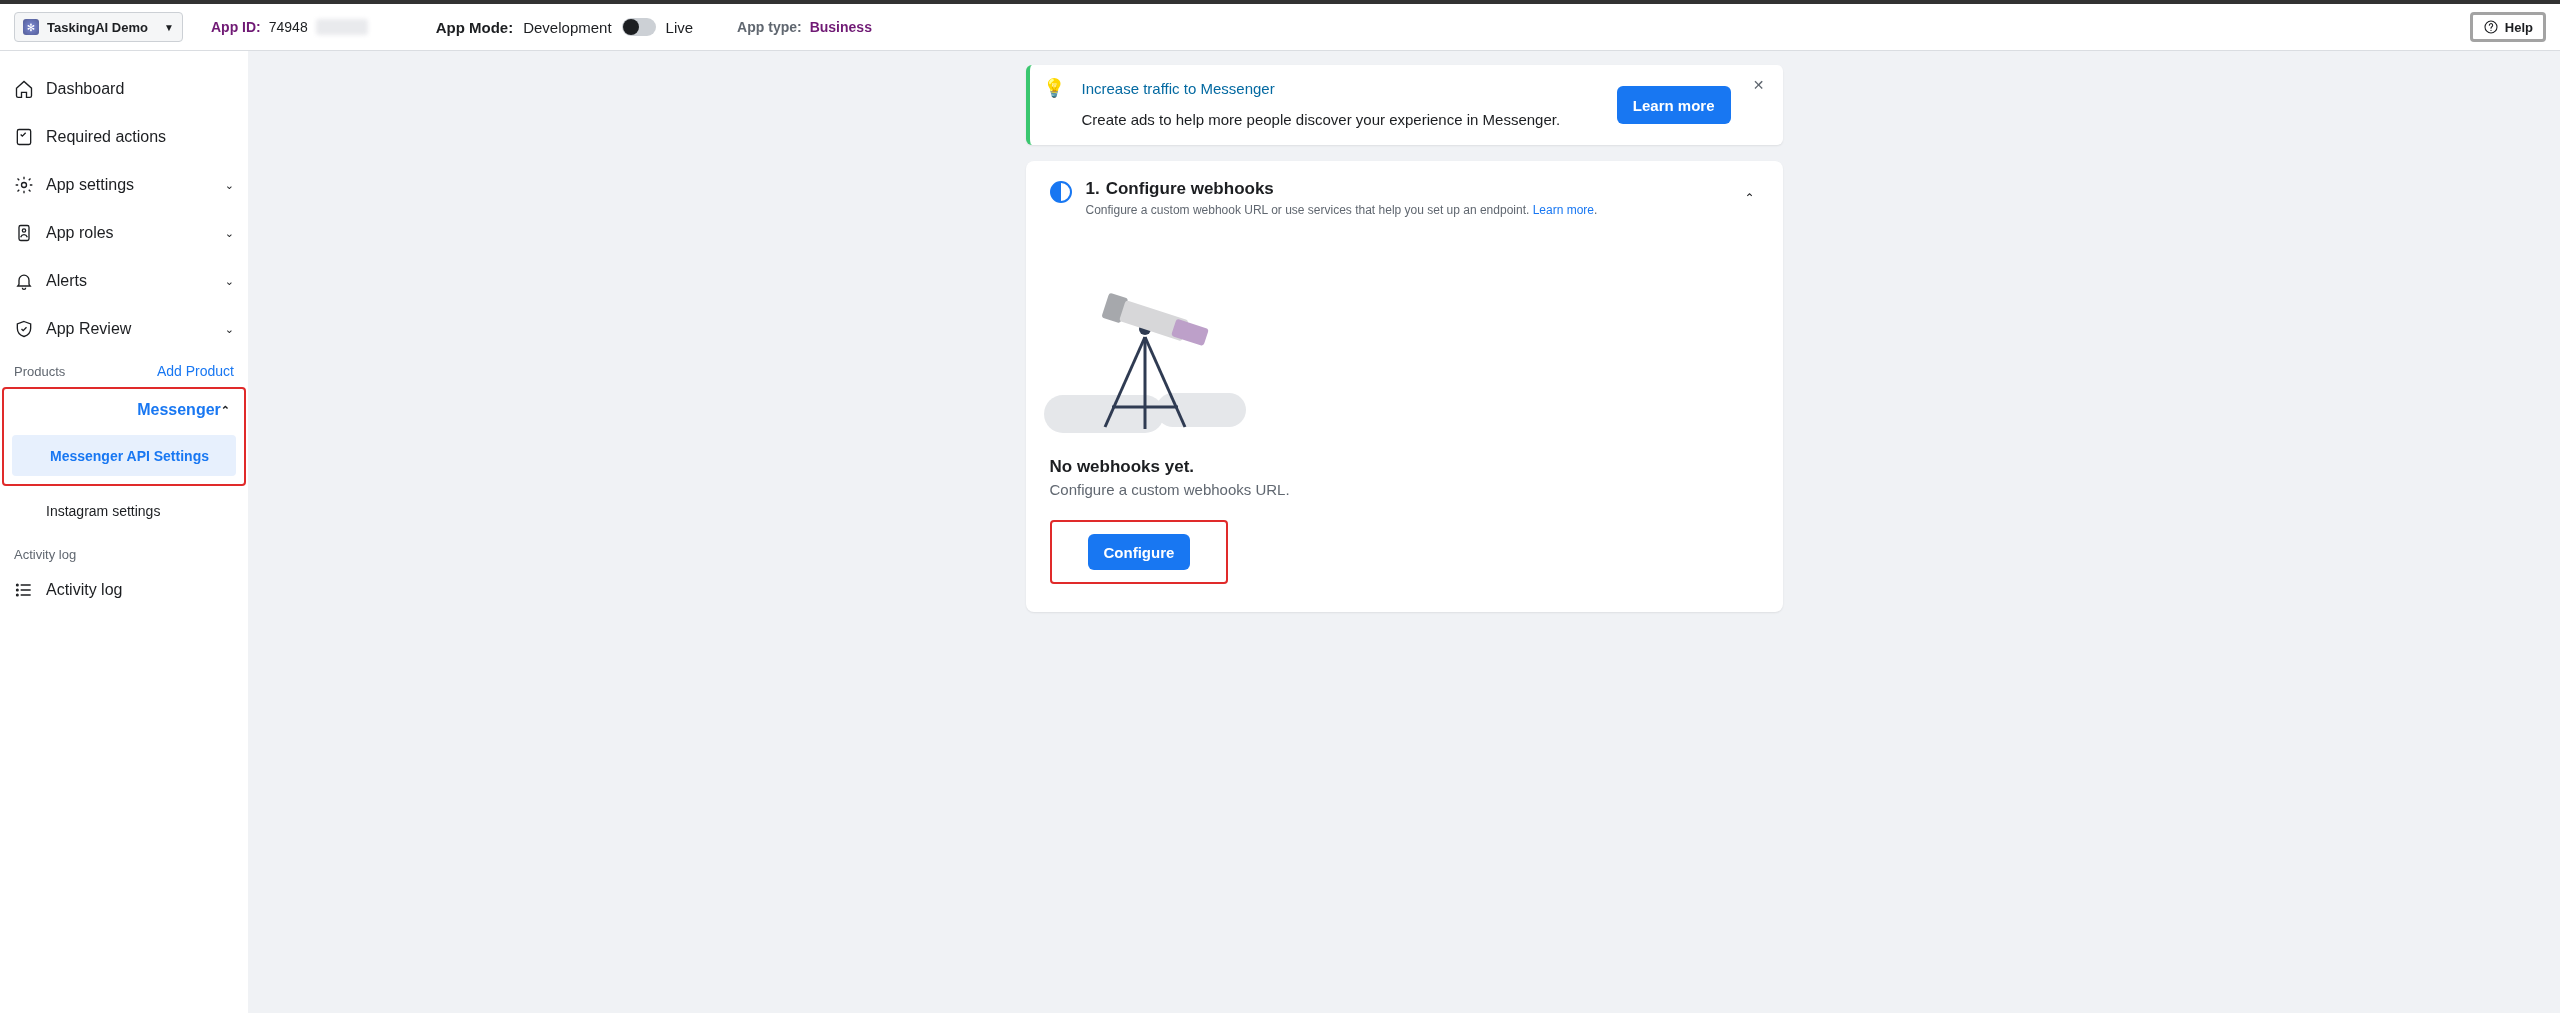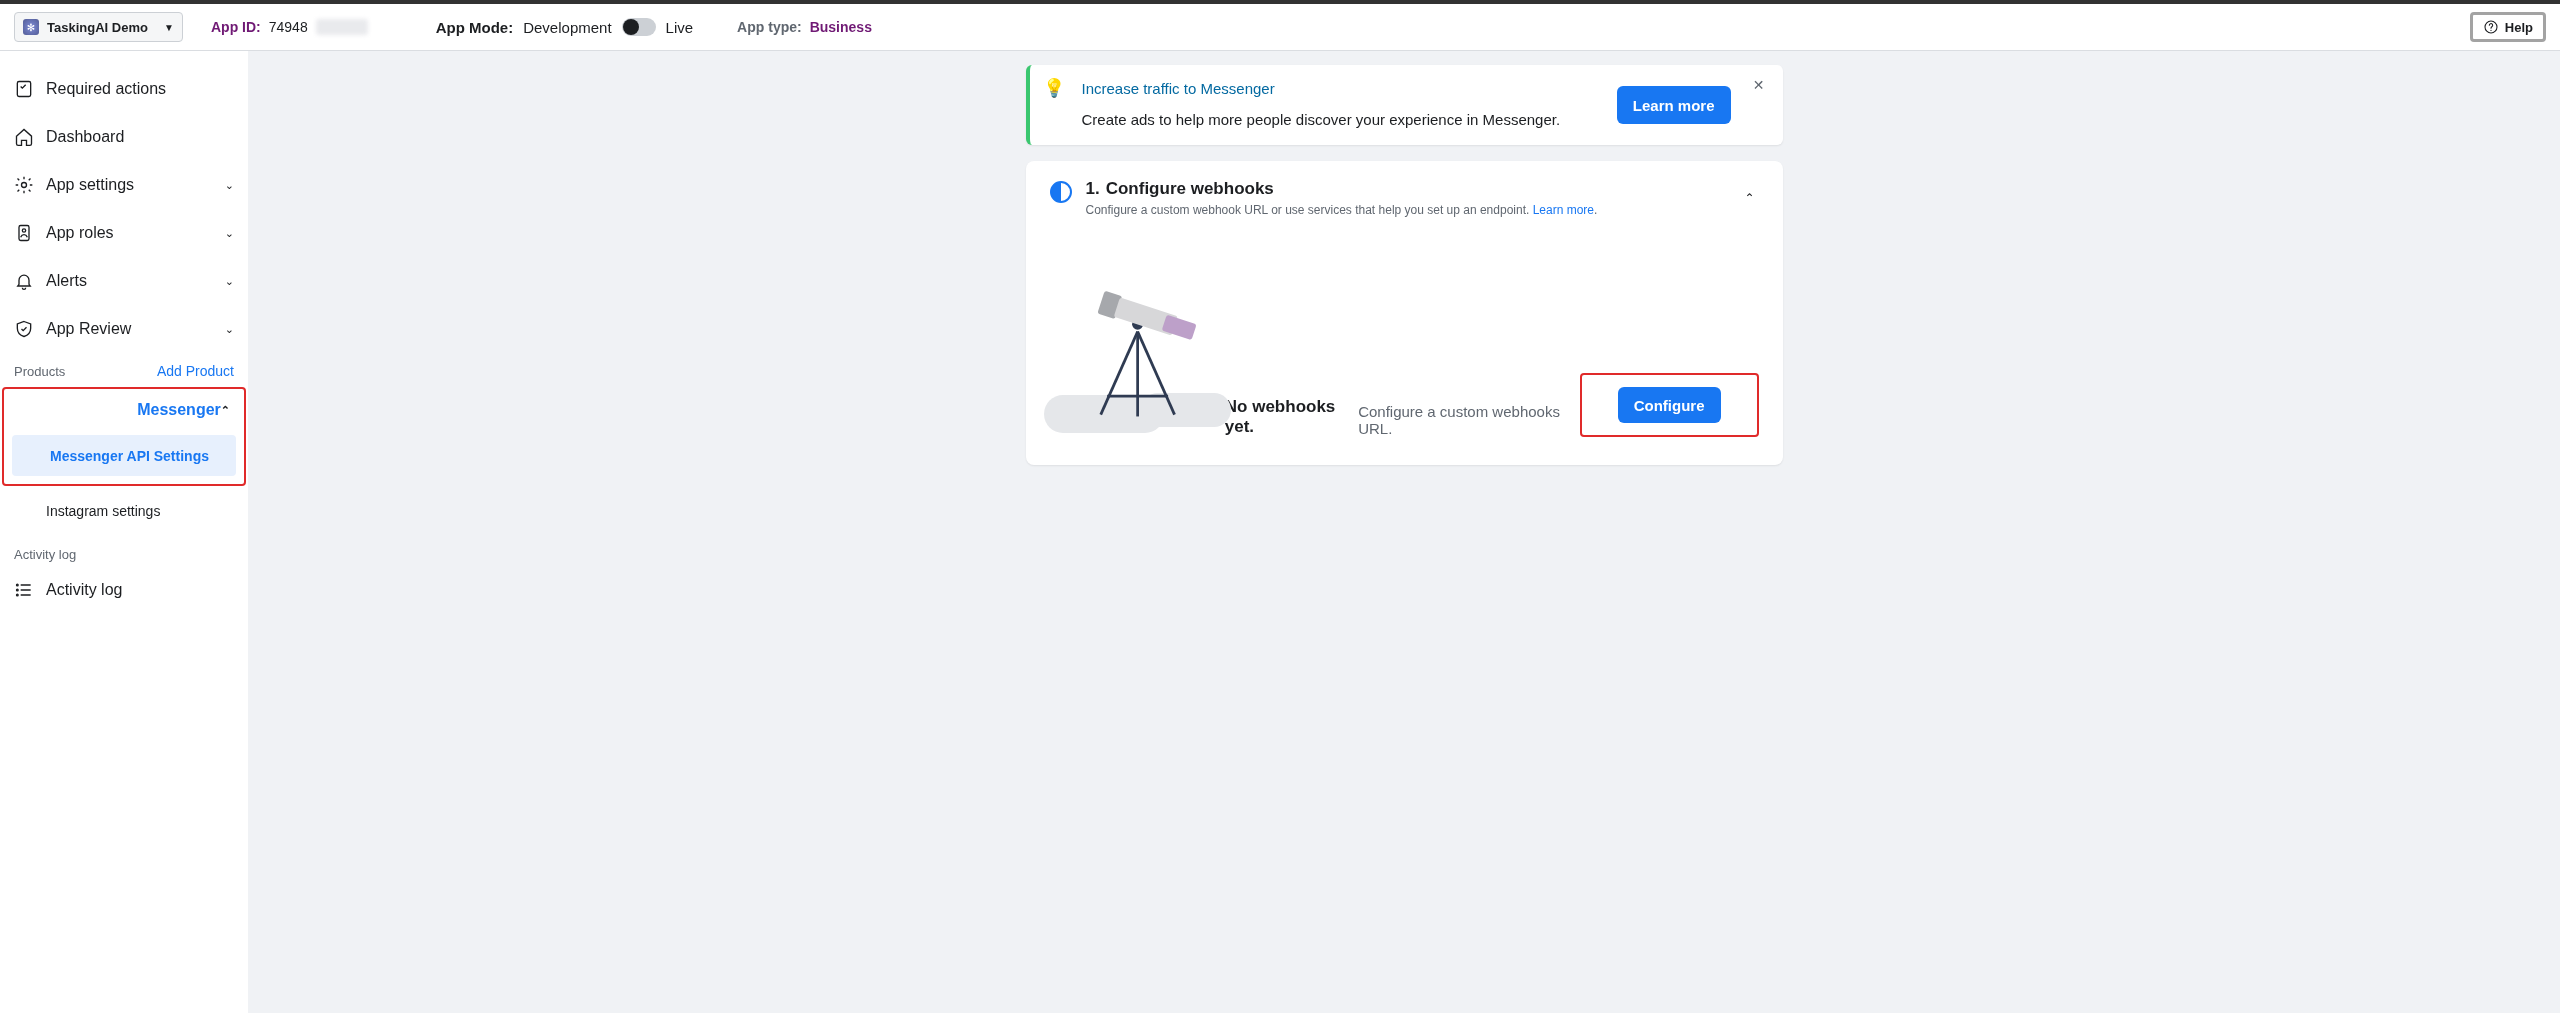--- a/index.html
+++ b/index.html
@@ -129,21 +129,21 @@
     border:2px solid #1877f2;
     background: linear-gradient(90deg, #1877f2 50%, #fff 50%);
     flex-shrink:0; margin-top:2px;
   }
   .section-text { flex:1; }
   .section-title { font-weight:700; font-size:17px; margin-bottom:4px; display:flex; gap:6px; }
   .section-desc { font-size:12px; color:#606770; }
   .section-desc a { color:#1877f2; text-decoration:none; cursor:pointer; }
   .section-caret { color:#1c1e21; font-size:12px; align-self:center; cursor:pointer; padding:4px;}
 
-  .empty-state { display:flex; flex-direction:row; align-items:flex-end; margin-top:50px; }
+  .empty-state { display:flex; flex-direction:column; align-items:flex-start; margin-top:50px; }
   .illus { width:190px; height:170px; position:relative; }
   .empty-title { font-weight:700; font-size:17px; margin-top:20px; }
   .empty-sub { font-size:15px; color:#606770; margin-top:4px; }
   .configure-wrap { 
     margin-top:22px; padding:12px 36px;
     border:2px solid #e02a2a; border-radius:4px;
   }
   .configure-btn {
     background:#1877f2; color:#fff; border:none; border-radius:6px;
     height:36px; padding:0 16px; font-size:15px; font-weight:700; cursor:pointer;
@@ -200,34 +200,34 @@
     <span>Help</span>
   </button>
 </div>
 
 <div class="layout">
   <aside class="sidebar">
 
     <div class="sb-item">
       <span class="sb-icon">
         <svg viewBox="0 0 24 24">
+            <path d="M3 11l9-8 9 8v9a2 2 0 01-2 2h-4v-6h-6v6H5a2 2 0 01-2-2z"></path>
+          </svg>
+      </span>
+      <span class="sb-label">Dashboard</span>
+    </div>
+
+    <div class="sb-item">
+      <span class="sb-icon">
+        <svg viewBox="0 0 24 24">
             <rect x="4" y="3" width="16" height="18" rx="2"></rect>
             <path d="M8 9l2 2 4-4"></path>
           </svg>
       </span>
       <span class="sb-label">Required actions</span>
-    </div>
-
-    <div class="sb-item">
-      <span class="sb-icon">
-        <svg viewBox="0 0 24 24">
-            <path d="M3 11l9-8 9 8v9a2 2 0 01-2 2h-4v-6h-6v6H5a2 2 0 01-2-2z"></path>
-          </svg>
-      </span>
-      <span class="sb-label">Dashboard</span>
     </div>
 
     <div class="sb-item-exp">
       <span class="sb-icon">
         <svg viewBox="0 0 24 24">
             <circle cx="12" cy="12" r="3"></circle>
             <path d="M12 2v3M12 19v3M4.2 4.2l2.1 2.1M17.7 17.7l2.1 2.1M2 12h3M19 12h3M4.2 19.8l2.1-2.1M17.7 6.3l2.1-2.1"></path>
           </svg>
       </span>
       <span class="sb-label">App settings</span>

